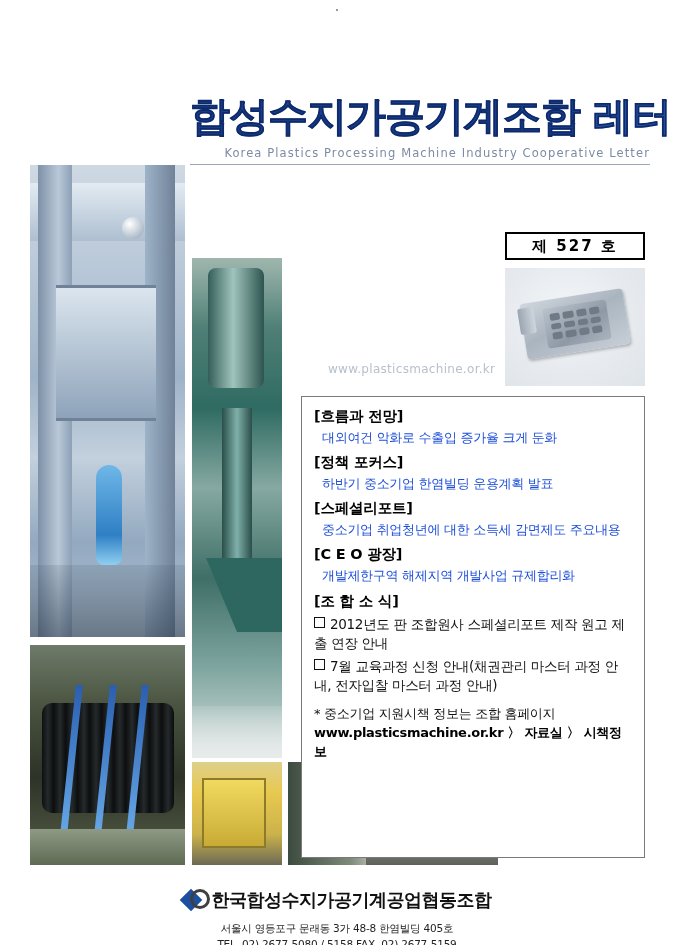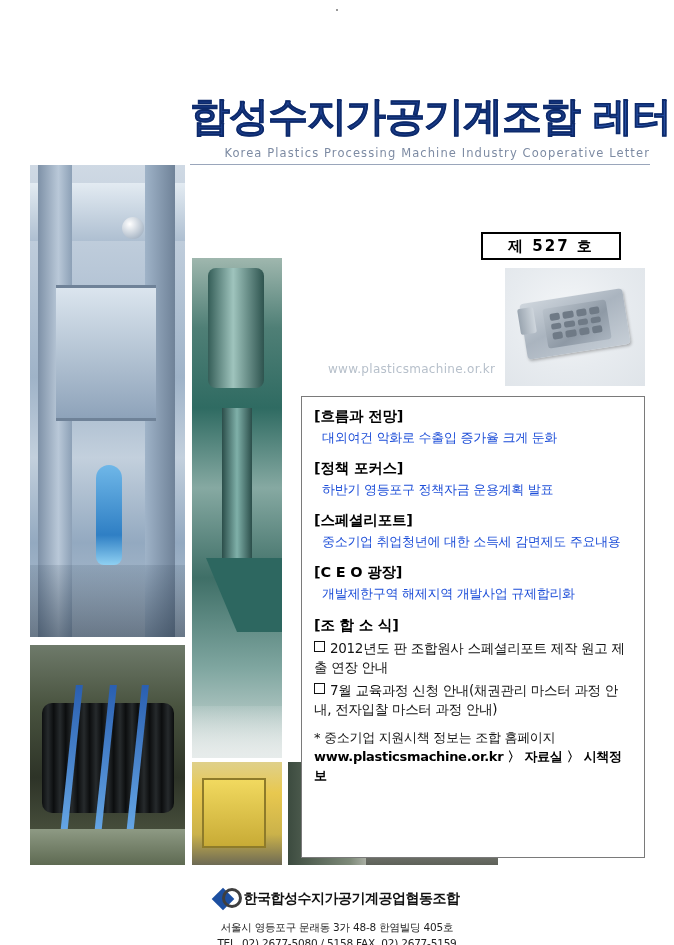--- a/index.html
+++ b/index.html
@@ -53,21 +53,21 @@
   }
   .masthead-rule {
     margin-top: 4px;
     border-bottom: 1px solid #9aa6bb;
     width: 100%;
   }
 
   
   .issue-badge {
     position: absolute;
-    left: 481px;
+    left: 505px;
     top: 232px;
     width: 140px;
     height: 28px;
     border: 2px solid #000;
     box-sizing: border-box;
     display: flex;
     align-items: center;
     justify-content: center;
     font-size: 15px;
     font-weight: bold;
@@ -287,21 +287,21 @@
     height: 462px;
     border: 1px solid #7a7a7a;
     box-sizing: border-box;
     background: #fff;
     padding: 10px 12px 8px 12px;
   }
   .c-head {
     font-size: 14.5px;
     font-weight: bold;
     color: #000;
-    margin-top: 13px;
+    margin-top: 7px;
     letter-spacing: -0.2px;
     font-family: "DejaVu Sans", sans-serif;
   }
   .c-head:first-child { margin-top: 0; }
   .c-line {
     font-size: 13px;
     color: #1d4ed8;
     margin: 3px 0 6px 8px;
     line-height: 1.32;
     letter-spacing: -0.3px;
@@ -339,21 +339,21 @@
     position: absolute;
     left: 0;
     top: 888px;
     width: 674px;
     text-align: center;
   }
   .footer-org {
     display: inline-flex;
     align-items: center;
     gap: 7px;
-    font-size: 14px;
+    font-size: 18px;
     font-weight: bold;
     color: #111;
     letter-spacing: -0.5px;
   }
   .footer-logo {
     width: 22px; height: 22px;
     position: relative;
     flex: 0 0 auto;
   }
   .footer-logo::before {
@@ -490,21 +490,21 @@
         <i></i>
     </div>
   </div>
 
   <div class="contents">
 
     <div class="c-head">[흐름과 전망]</div>
     <div class="c-line">대외여건 악화로 수출입 증가율 크게 둔화</div>
 
     <div class="c-head">[정책 포커스]</div>
-    <div class="c-line">하반기 영등포구 정책자금 운용계획 발표</div>
+    <div class="c-line">하반기 중소기업 한염빌딩 운용계획 발표</div>
 
     <div class="c-head">[스페셜리포트]</div>
     <div class="c-line">중소기업 취업청년에 대한 소득세 감면제도 주요내용</div>
 
     <div class="c-head">[C E O 광장]</div>
     <div class="c-line">개발제한구역 해제지역 개발사업 규제합리화</div>
 
     <div class="c-head">[조 합 소 식]</div>
 
     <div class="c-item">

